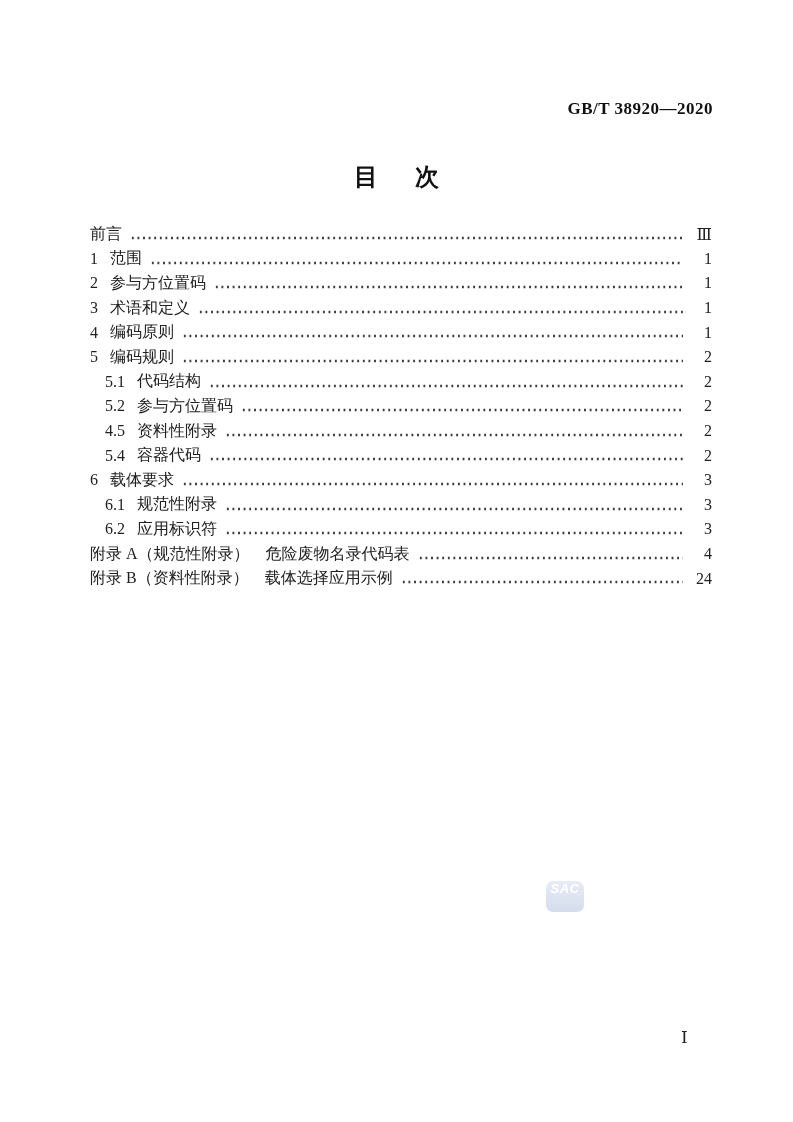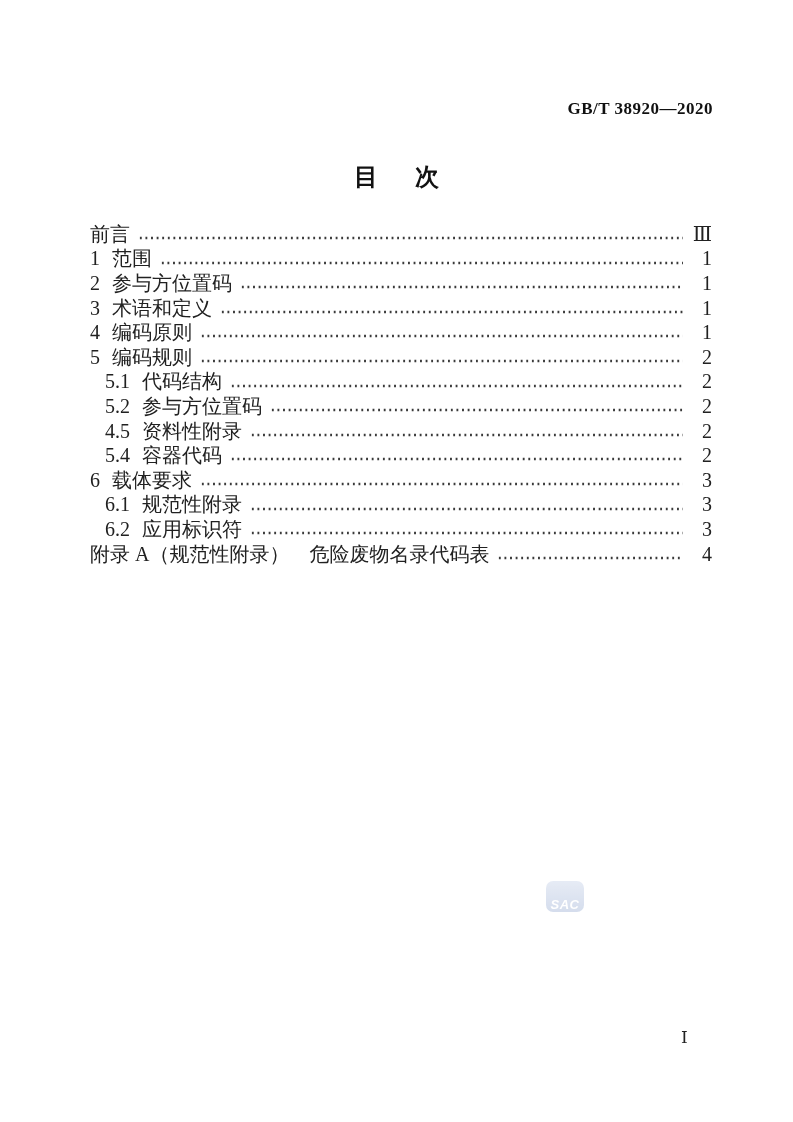--- a/index.html
+++ b/index.html
@@ -38,21 +38,21 @@
   .toc {
     position: absolute;
     top: 222px;
     left: 90px;
     width: 622px;
   }
   .toc-row {
     display: flex;
     align-items: center;
     height: 24.6px;
-    font-size: 20px;
+    font-size: 16px;
     color: #212121;
     white-space: nowrap;
   }
   .toc-row.sub { padding-left: 15px; }
   .toc-num { margin-right: 12px; }
   .toc-num:empty { display: none; }
   .toc-label { flex: 0 0 auto; }
   .toc-dots {
     flex: 1 1 auto;
     height: 100%;
@@ -70,21 +70,21 @@
   .watermark {
     position: absolute;
     left: 546px;
     top: 881px;
     width: 38px;
     height: 31px;
     border-radius: 7px;
     background: linear-gradient(180deg, #d3dcee 0%, #b3c2de 100%);
     opacity: 0.55;
     display: flex;
-    align-items: flex-end;
+    align-items: flex-start;
     justify-content: center;
     font-family: "Liberation Sans", sans-serif;
     font-style: italic;
     font-weight: 700;
     font-size: 13px;
     color: #ffffff;
     letter-spacing: 0.5px;
   }
   .footer-page-number {
     position: absolute;
@@ -182,20 +182,25 @@
         <span class="toc-num">6.2</span>
         <span class="toc-label">应用标识符</span>
         <span class="toc-dots"></span>
         <span class="toc-page">3</span>
       </div>
       <div class="toc-row">
         <span class="toc-label">附录 A（规范性附录）　危险废物名录代码表</span>
         <span class="toc-dots"></span>
         <span class="toc-page">4</span>
       </div>
+      <div class="toc-row">
+        <span class="toc-label">附录 B（资料性附录）　载体选择应用示例</span>
+        <span class="toc-dots"></span>
+        <span class="toc-page">24</span>
+      </div>
     </div>
 
   <div class="watermark">
     <span>SAC</span>
   </div>
 
   <div class="footer-page-number">Ⅰ</div>
 
 </div>
 

